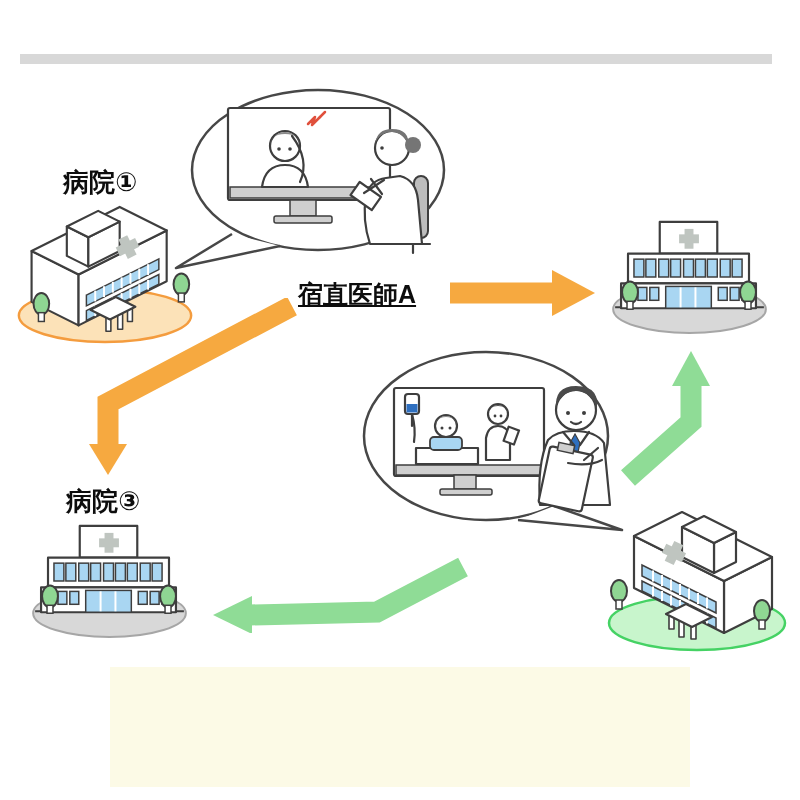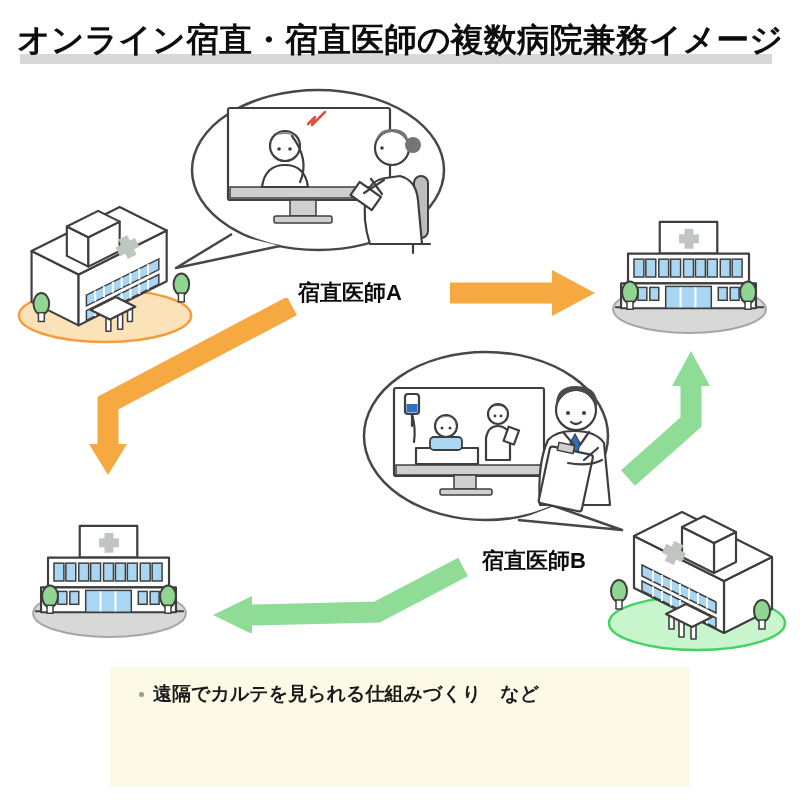--- a/index.html
+++ b/index.html
@@ -9,21 +9,21 @@
   }
   
   .title-underbar{position:absolute;left:20px;top:54px;width:752px;height:10px;background:var(--title-bar);z-index:3;}
   .page-title{
     position:absolute;left:0;top:18px;width:800px;margin:0;text-align:center;
     font-size:33px;font-weight:bold;letter-spacing:0px;white-space:nowrap;z-index:4;color:#0d0d0d;
   }
   
   .label{position:absolute;font-weight:bold;color:#0d0d0d;z-index:5;white-space:nowrap;}
   .hosp-label{font-size:26px;width:110px;text-align:center;}
-  .doc-label{font-size:22px;}
+  .doc-label{font-size:25px;text-decoration:underline;}
   
   .arrow-svg{position:absolute;z-index:1;}
   .hosp-svg{position:absolute;z-index:2;}
   .bubble-svg{position:absolute;z-index:3;}
   
   .outline-shape{fill:#fff;stroke:var(--outline);stroke-width:2.2;stroke-linejoin:round;}
   .thin{stroke-width:1.6;}
   .win{fill:var(--window-blue);stroke:var(--outline);stroke-width:1.5;}
   .cross{fill:#BFC5C0;stroke:none;}
   .tree{fill:var(--tree-green);stroke:var(--outline);stroke-width:2;}
@@ -140,48 +140,49 @@
         <rect class="win" x="135" y="72" width="9" height="13"></rect>
         <ellipse class="tree" cx="22" cy="77" rx="8" ry="11"></ellipse>
           <rect class="trunk" x="19" y="86" width="6" height="8"></rect>
         <ellipse class="tree" cx="141" cy="77" rx="8" ry="11"></ellipse>
           <rect class="trunk" x="138" y="86" width="6" height="8"></rect>
       </g>
     </defs>
   </svg>
 
   <div class="title-underbar"></div>
-  <h1 class="page-title">オンライン宿直・宿直医師の複数病院兼務イメージ</h1>
 
   <svg class="arrow-svg" style="left:448px;top:262px" width="150" height="62" viewBox="0 0 150 62">
     <path class="arrow-o" d="M2,31 H104"></path>
     <polygon class="arrow-o-head" points="104,8 104,54 147,31"></polygon>
   </svg>
   <svg class="arrow-svg" style="left:80px;top:298px" width="230" height="182" viewBox="0 0 230 182">
     <path class="arrow-o" d="M212,8 L28,105 L28,148"></path>
     <polygon class="arrow-o-head" points="9,146 47,146 28,177"></polygon>
   </svg>
   <svg class="arrow-svg" style="left:612px;top:338px" width="105" height="150" viewBox="0 0 105 150">
     <path class="arrow-g" d="M16,140 L79,84 L79,46"></path>
     <polygon class="arrow-g-head" points="60,48 98,48 79,13"></polygon>
   </svg>
   <svg class="arrow-svg" style="left:200px;top:555px" width="270" height="78" viewBox="0 0 270 78">
     <path class="arrow-g" d="M263,12 L177,57 L50,60"></path>
     <polygon class="arrow-g-head" points="52,41 52,79 13,60"></polygon>
   </svg>
 
+  <div class="label hosp-label" style="left:45px;top:165px">病院①</div>
   <svg class="hosp-svg" style="left:12px;top:200px" width="186" height="147" viewBox="0 0 190 150">
     <ellipse class="e-orange" cx="95" cy="118" rx="88" ry="27"></ellipse>
     <use href="#sym-iso-building"></use>
   </svg>
 
   <svg class="hosp-svg" style="left:608px;top:216px" width="164" height="121" viewBox="0 0 165 122">
     <use href="#sym-front-hospital"></use>
   </svg>
 
+  <div class="label hosp-label" style="left:48px;top:484px">病院③</div>
   <svg class="hosp-svg" style="left:28px;top:520px" width="164" height="121" viewBox="0 0 165 122">
     <use href="#sym-front-hospital"></use>
   </svg>
 
   <svg class="hosp-svg" style="left:602px;top:505px" width="190" height="150" viewBox="0 0 190 150">
     <ellipse class="e-green" cx="95" cy="118" rx="88" ry="27"></ellipse>
     <use href="#sym-iso-building" transform="translate(190,0) scale(-1,1)"></use>
   </svg>
 
   <svg class="bubble-svg" style="left:170px;top:84px" width="276" height="192" viewBox="0 0 276 192">
@@ -251,19 +252,17 @@
       <circle class="dot" cx="210" cy="65" r="2"></circle>
         <circle class="dot" cx="226" cy="65" r="2"></circle>
       <path class="ink" d="M213,74 q5,4 10,0" stroke-width="1.8"></path>
       <polygon class="tie" points="217,86 212,95 217,118 222,95"></polygon>
       <path class="ink" d="M205,84 l11,13 M231,84 l-9,13" stroke-width="1.8"></path>
       <rect class="ink-fill" x="186" y="102" width="44" height="58" rx="3" transform="rotate(12 208 130)" stroke-width="2.4"></rect>
       <rect class="gray-fill" x="200" y="96" width="16" height="8" transform="rotate(12 208 100)"></rect>
       <path class="ink" d="M244,112 q-14,7 -34,3 M240,100 l-14,12"></path>
     </g>
   </svg>
-  <div class="label doc-label" style="left:482px;top:546px">宿直医師B</div>
 
   <div class="notes-box">
-    <div class="note-item">遠隔でカルテを見られる仕組みづくり　など</div>
   </div>
 
 </div>
 
 </body></html>

